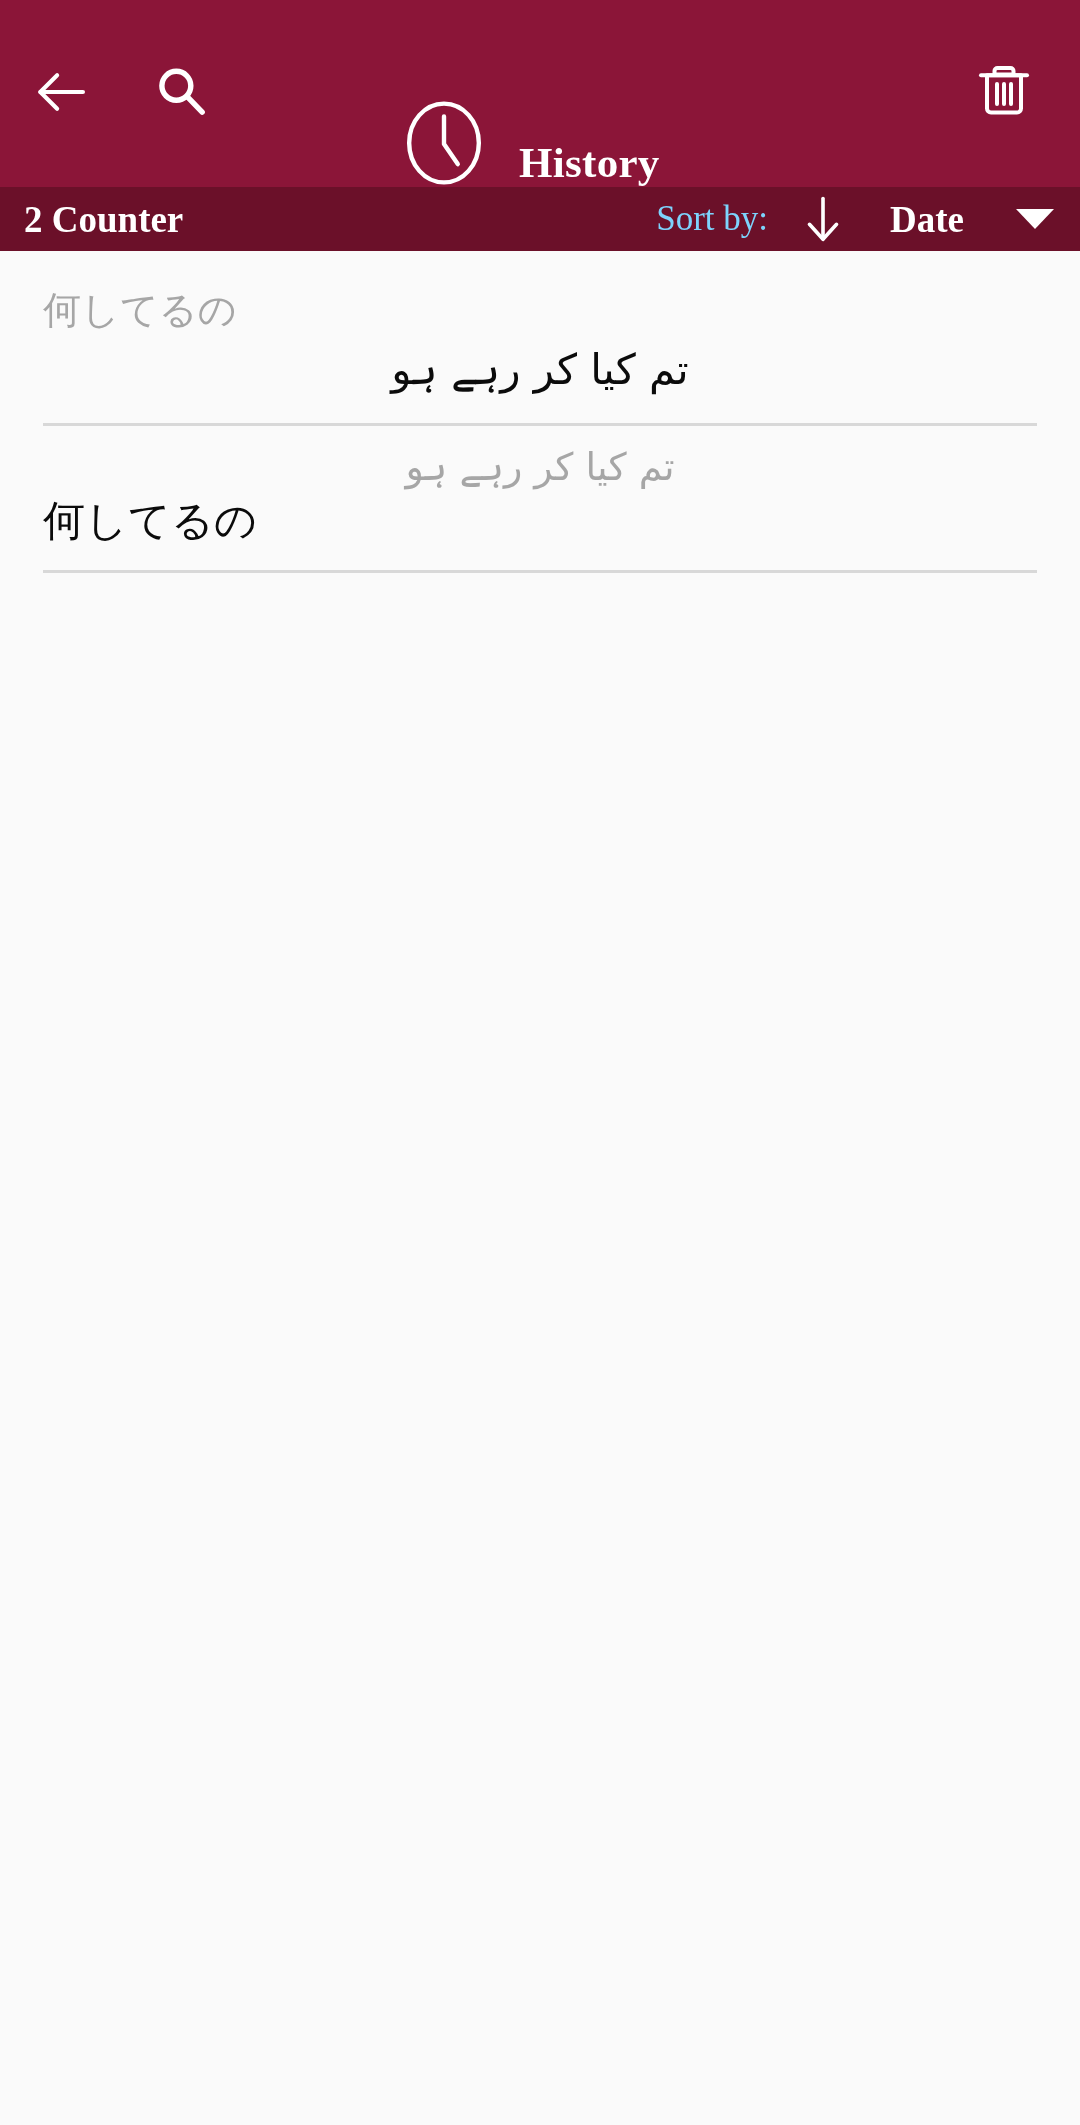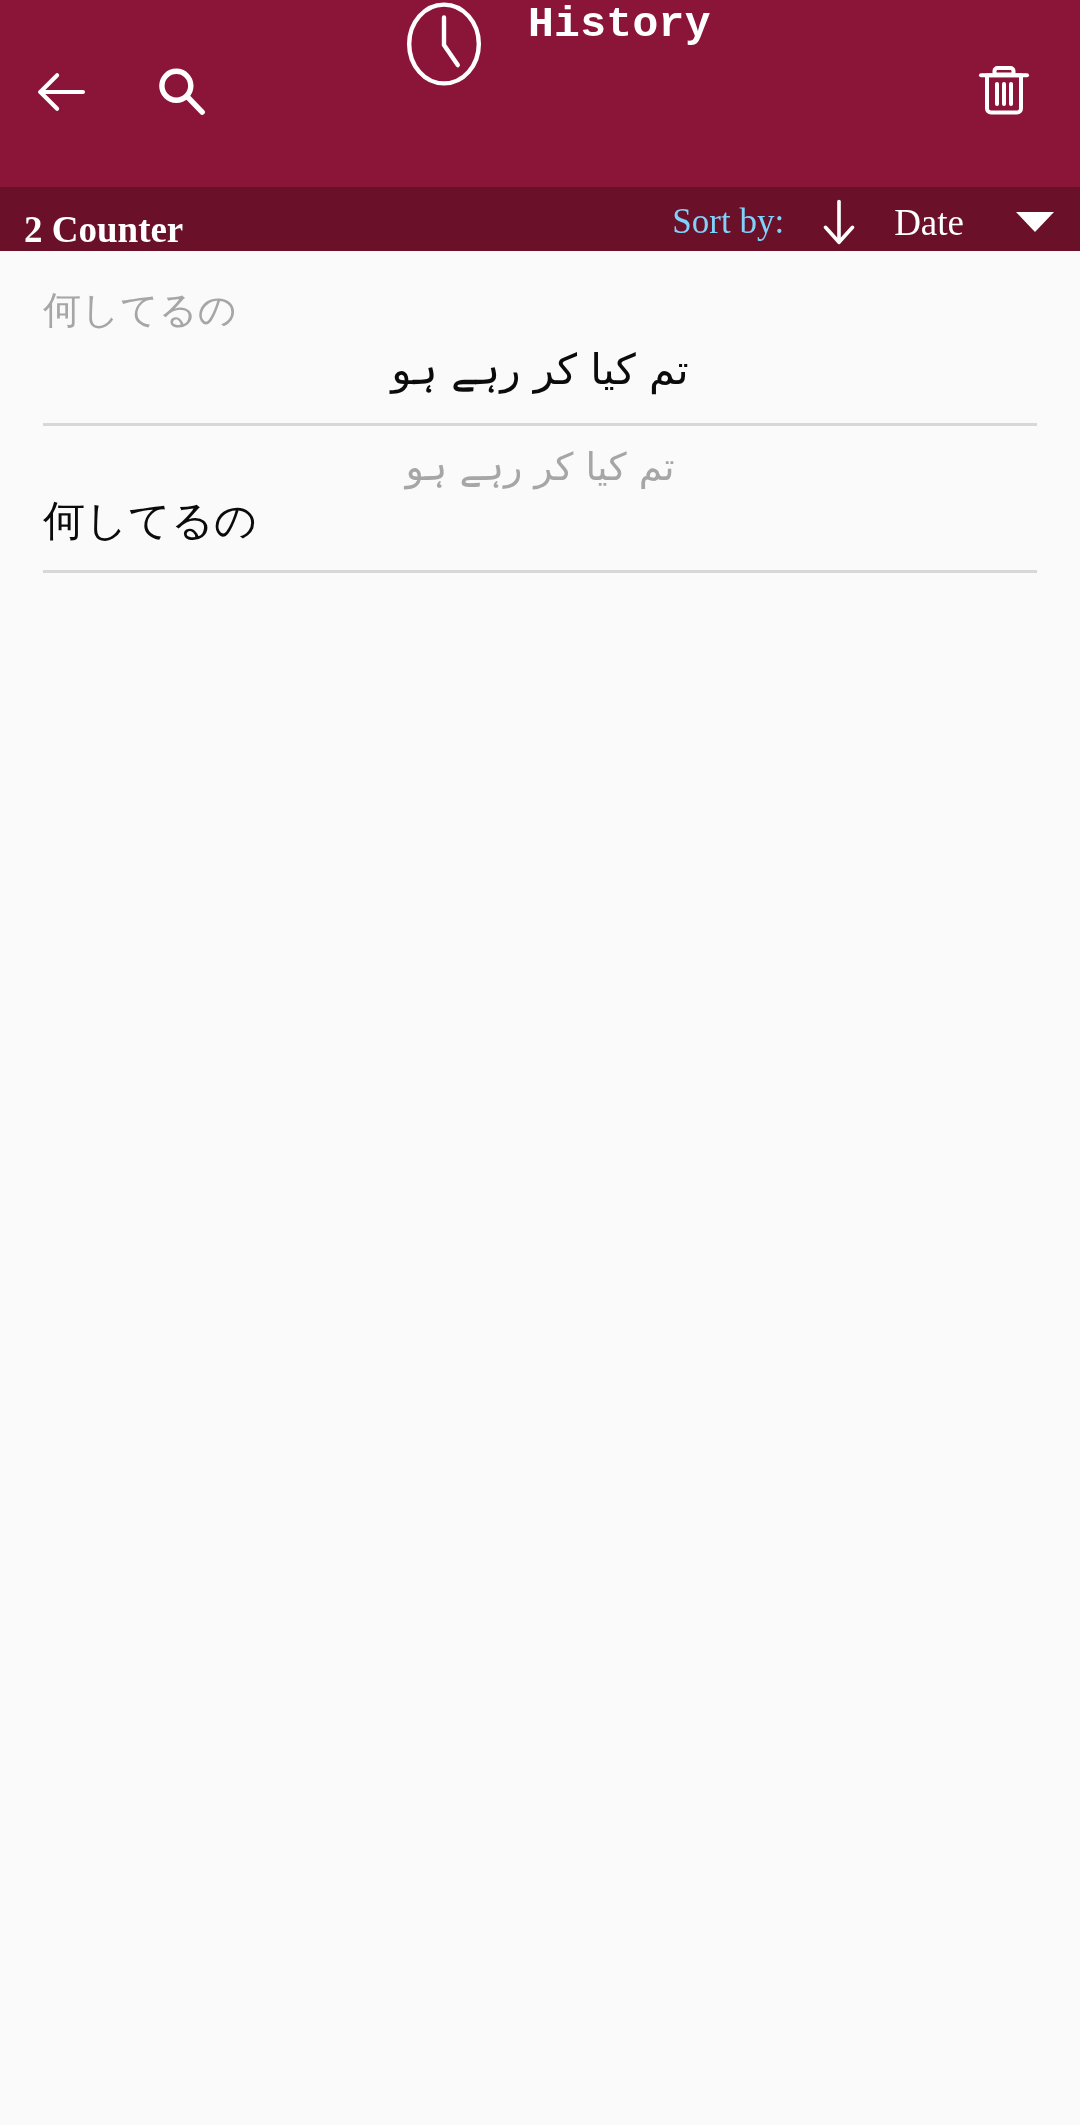--- a/index.html
+++ b/index.html
@@ -29,39 +29,38 @@
   .back-btn   { width:108px; height:108px; margin-left:7px; }
   .search-btn { width:108px; height:108px; margin-left:12px; }
   .delete-btn { width:108px; height:108px; position:absolute; right:22px; top:38px; }
 
   .title-group {
     position:absolute;
     left:400px;
     top:0;
     height:187px;
     display:flex;
-    align-items:flex-start;
-    gap:40px;
-    font-family:Liberation Mono, monospace;
+    align-items:flex-end;
+    gap:31px;
   }
   .clock-icon { width:88px; height:88px; display:block; }
   .appbar-title {
     color:#FFFFFF;
     font-size:43px;
     font-weight:bold;
     letter-spacing:0.3px;
     white-space:nowrap;
   }
 
   
   .subbar {
     height:64px;
     background:#6B1029;
     display:flex;
-    align-items:flex-end;
+    align-items:center;
     padding:0 26px 0 24px;
   }
   .counter-label {
     color:#FFFFFF;
     font-size:37px;
     font-weight:bold;
     white-space:nowrap;
   }
   .sort-group {
     margin-left:auto;
@@ -77,23 +76,23 @@
   }
   .sort-dir-icon {
     width:58px;
     height:58px;
     margin-left:26px;
     display:block;
   }
   .sort-key-label {
     color:#FFFFFF;
     font-size:37px;
-    font-weight:normal;
-    white-space:nowrap;
-    margin-left:26px;
+    font-weight:bold;
+    white-space:nowrap;
+    margin-left:38px;
   }
   .sort-caret {
     margin-left:52px;
     width:0; height:0;
     border-left:19px solid transparent;
     border-right:19px solid transparent;
     border-top:20px solid #FFFFFF;
   }
 
   

